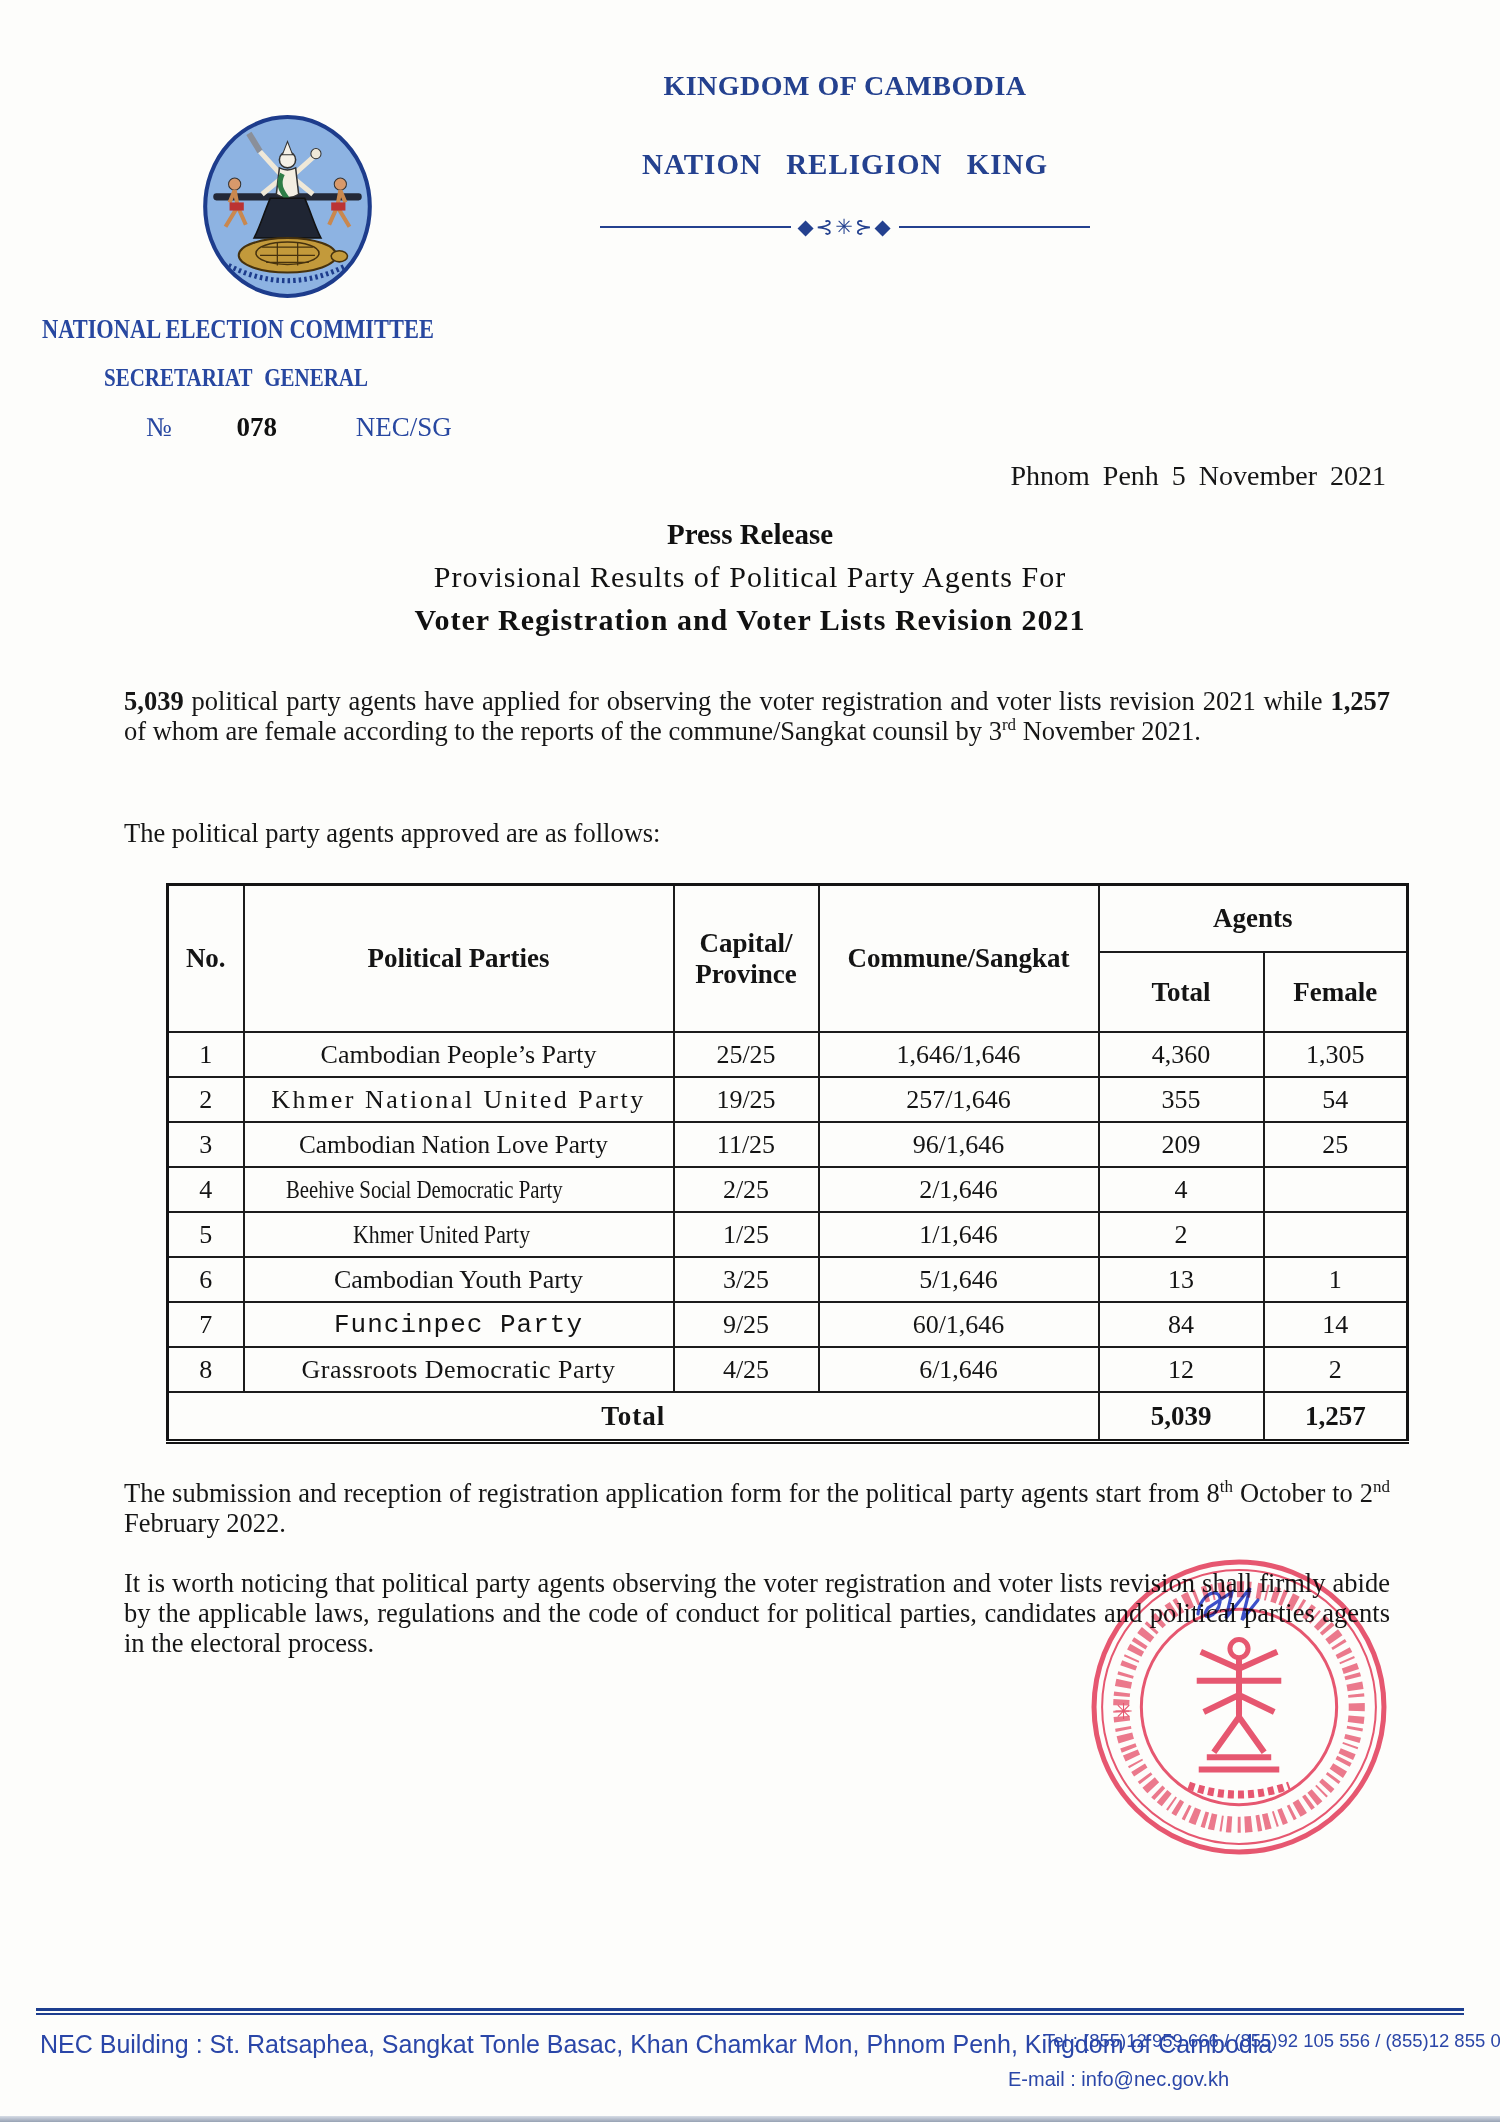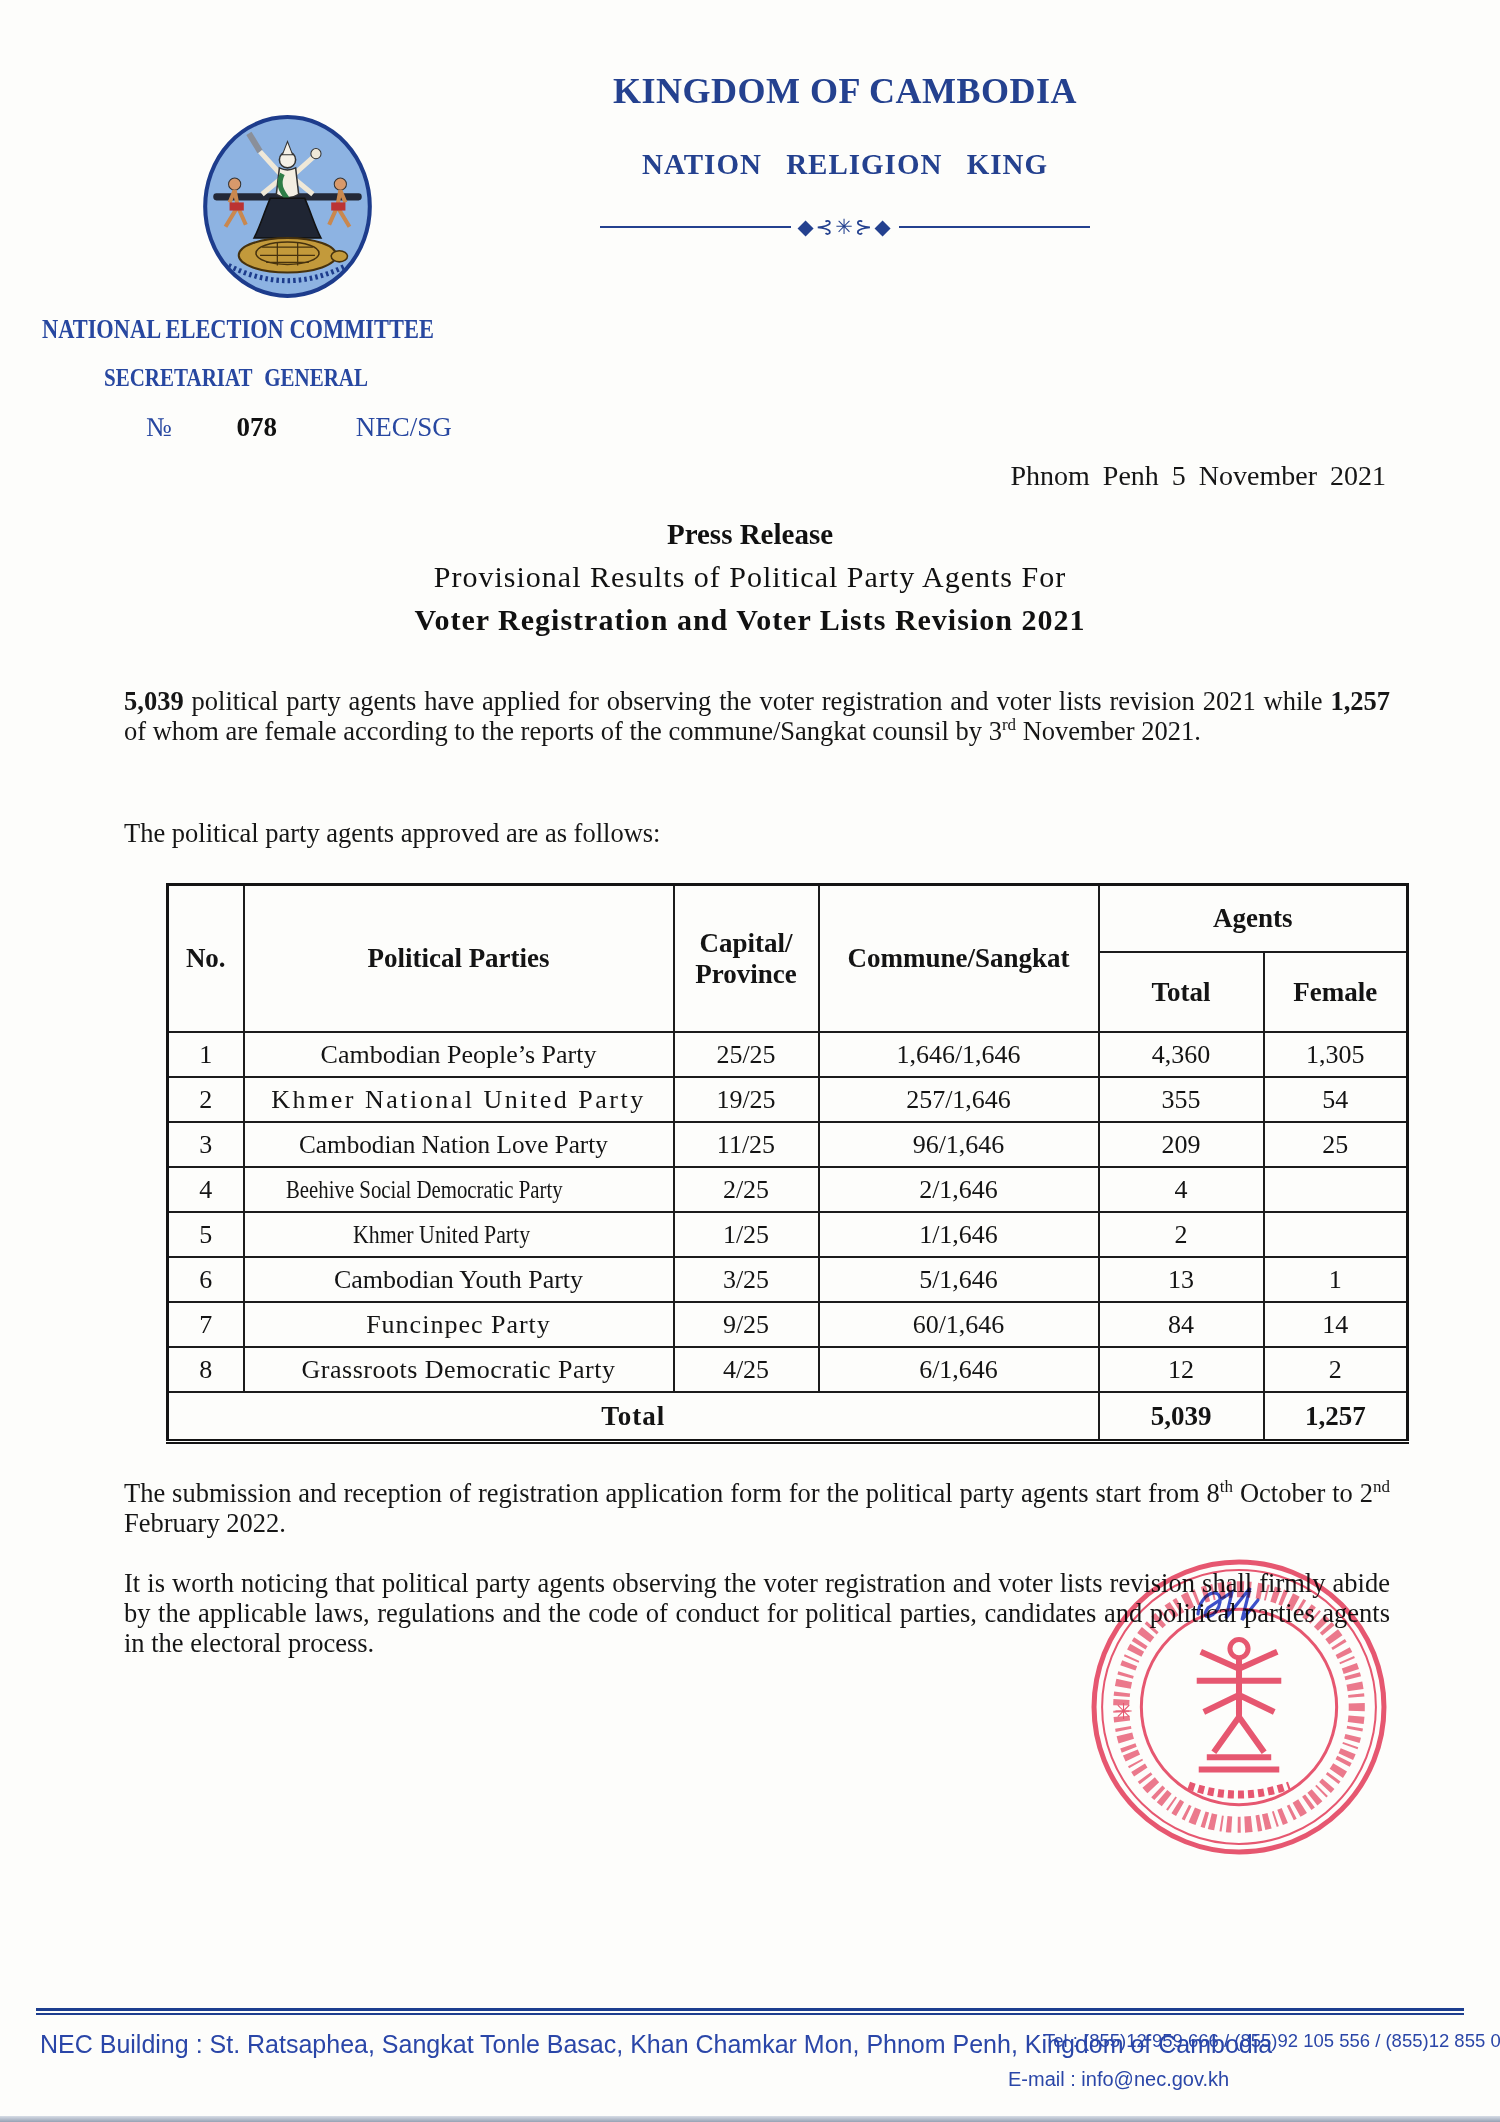--- a/index.html
+++ b/index.html
@@ -8,21 +8,21 @@
     width:1500px;height:2122px;
     margin:0 auto;
     background:#fdfdfb;
     overflow:hidden;
     font-family:"Liberation Serif","DejaVu Serif",serif;
     color:#1b1b1b;
   }
   
   .kingdom{
     position:absolute;left:400px;top:70px;width:890px;
-    text-align:center;font-size:36px;font-weight:bold;
+    text-align:center;font-size:28px;font-weight:bold;
     color:#24418f;letter-spacing:.5px;
   }
   .motto{
     position:absolute;left:400px;top:148px;width:890px;
     text-align:center;font-size:29px;font-weight:bold;
     color:#24418f;word-spacing:16px;letter-spacing:1px;
   }
   .ornament{
     position:absolute;left:600px;top:218px;width:490px;
     display:flex;align-items:center;justify-content:center;color:#24418f;
@@ -70,21 +70,21 @@
   th.h-main{font-size:27px;font-weight:bold;}
   .hrow1 th{height:65px;}
   .hrow2 th{height:78px;font-size:27px;}
   tbody.rows td{height:43px;}
   td.party-cell{text-align:left;padding-left:14px;}
   .party{display:inline-block;white-space:nowrap;transform-origin:left center;}
   tbody.rows tr:nth-child(2) .party{letter-spacing:2.5px;}
   tbody.rows tr:nth-child(3) .party{transform:scaleX(.97);}
   tbody.rows tr:nth-child(4) .party{transform:scaleX(.80);}
   tbody.rows tr:nth-child(5) .party{transform:scaleX(.84);}
-  tbody.rows tr:nth-child(7) .party{letter-spacing:1px;}
+  tbody.rows tr:nth-child(7) .party{letter-spacing:1px;font-family:Liberation Mono, monospace;}
   tbody.rows tr:nth-child(8) .party{letter-spacing:.5px;}
   tr.total-row td{height:46px;font-weight:bold;font-size:27px;}
   tr.total-row td.total-label{text-align:center;letter-spacing:1px;}
   
   .stamp{position:absolute;left:1088px;top:1556px;width:302px;height:302px;
     opacity:.88;mix-blend-mode:multiply;}
   .signature{position:absolute;left:1192px;top:1580px;width:78px;height:56px;
     mix-blend-mode:multiply;}
   
   .footer-rule{position:absolute;left:36px;top:2008px;width:1428px;height:7px;

